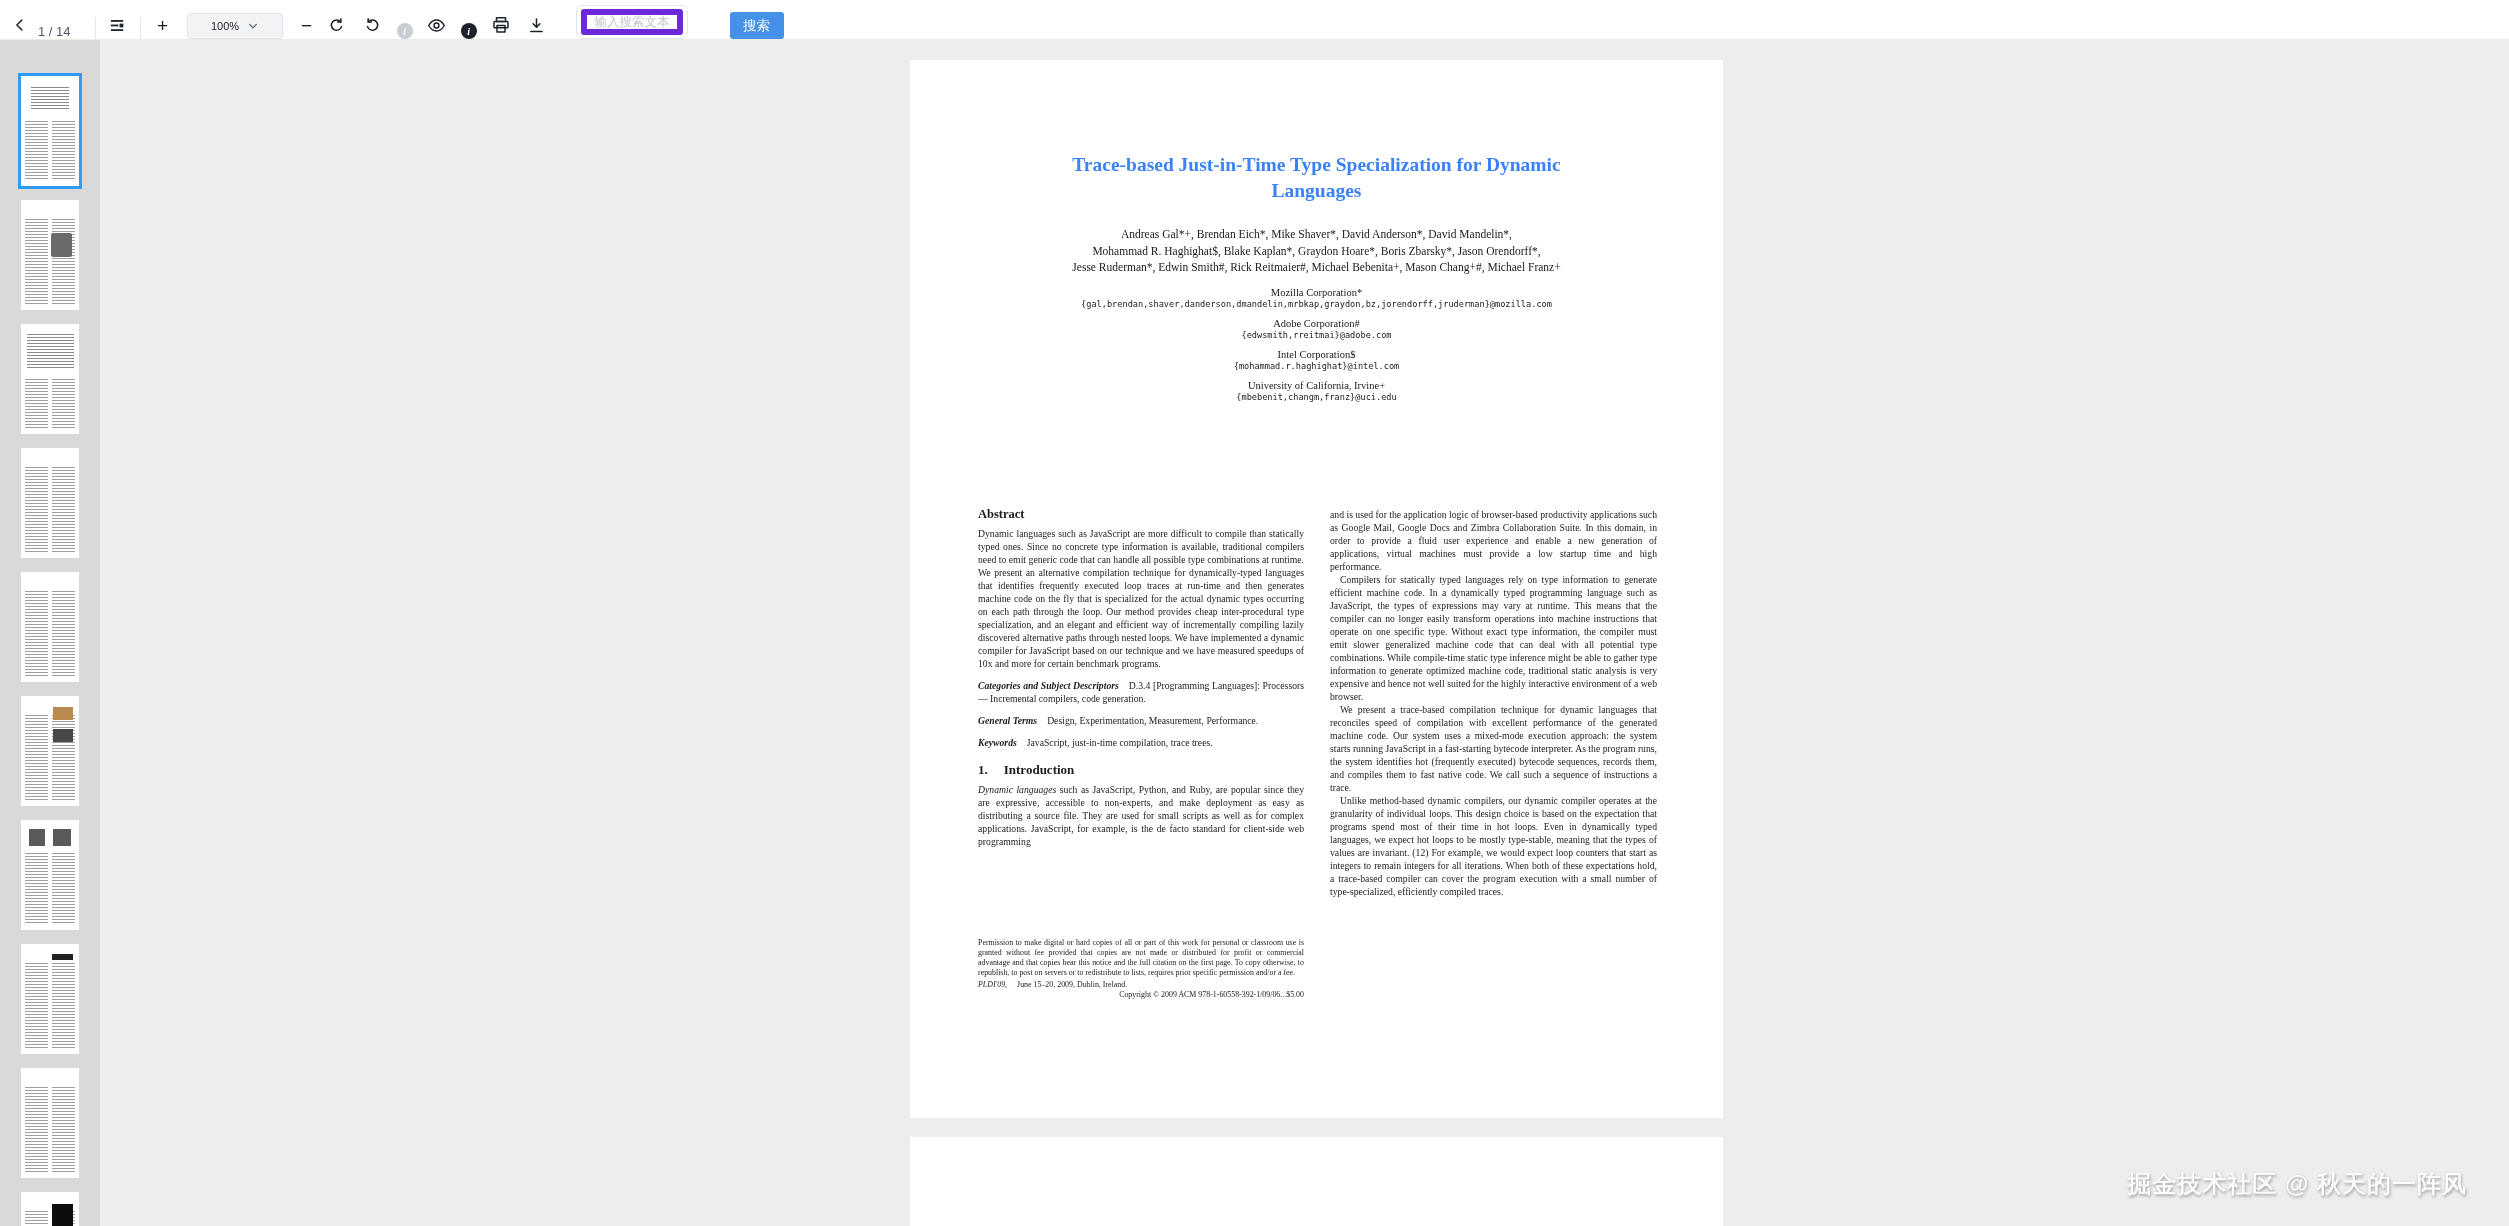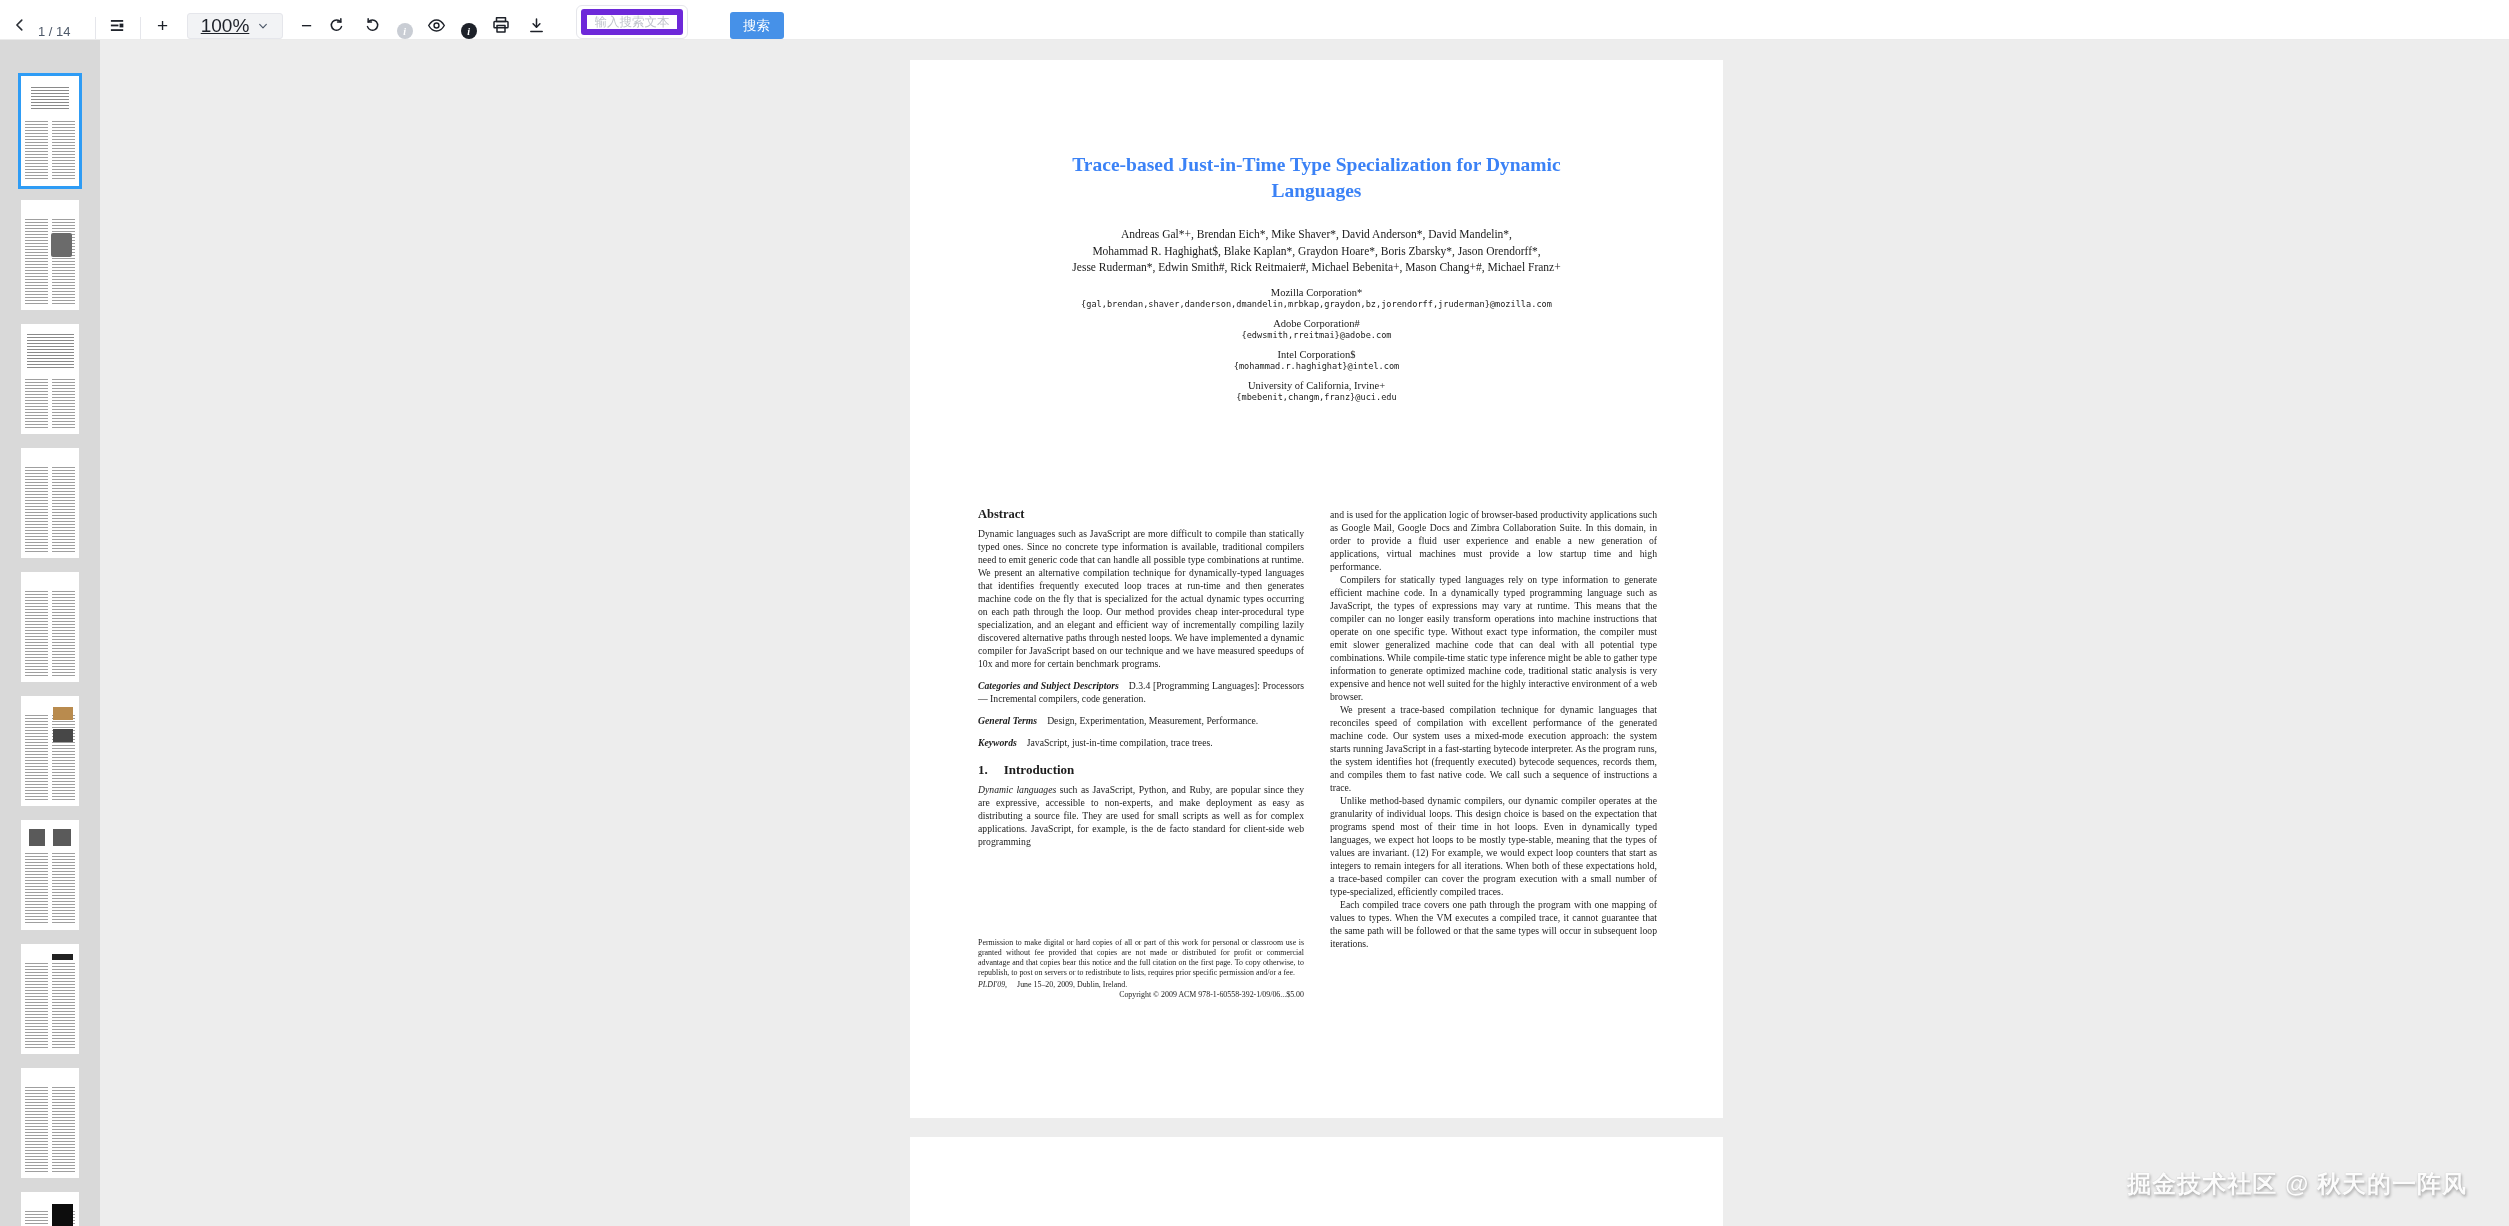--- a/index.html
+++ b/index.html
@@ -17,21 +17,21 @@
     height:28px; min-width:24px; cursor:pointer; background:none; border:none; }
   .tb-btn svg { display:block; }
   .page-indicator { font-size:13px; color:#4e5969; margin:0 14px 0 6px; white-space:nowrap; }
   .tb-sep { width:1px; height:22px; background:#e5e6eb; margin:0 10px; }
   .glyph-btn { font-size:19px; color:#1d2129; font-weight:400; line-height:1; padding:0 6px; }
   .zoom-select {
     display:flex; align-items:center; justify-content:center; gap:9px;
     width:96px; height:26px; background:#f2f3f5; border:1px solid #e5e6eb;
     border-radius:3px; margin:0 12px; cursor:pointer;
   }
-  .zoom-select .zoom-val { font-size:19px; color:#1d2129;text-decoration:underline; }
+  .zoom-select .zoom-val { font-size:11px; color:#1d2129; }
   .icon-btn { margin:0 6px; }
   .info-dot {
     width:16px; height:16px; border-radius:50%; display:flex; align-items:center;
     justify-content:center; color:#fff; font-size:10px; font-weight:bold;
     font-family:"Liberation Serif", serif; font-style:italic; margin:0 6px;
   }
   .info-dot.disabled { background:#c9cdd4; cursor:default; }
   .info-dot.dark { background:#1d2129; cursor:pointer; }
   .search-wrap {
     margin-left:21px; width:112px; height:34px; border:1px solid #e5e6eb;
@@ -305,21 +305,20 @@
         <p>
           <span class="lead-italic">Dynamic languages</span><span> such as JavaScript, Python, and Ruby, are popular since they are expressive, accessible to non-experts, and make deployment as easy as distributing a source file. They are used for small scripts as well as for complex applications. JavaScript, for example, is the de facto standard for client-side web programming</span>
         </p>
       </section>
 
       <section class="col col-right">
         <p>and is used for the application logic of browser-based productivity applications such as Google Mail, Google Docs and Zimbra Collaboration Suite. In this domain, in order to provide a fluid user experience and enable a new generation of applications, virtual machines must provide a low startup time and high performance.</p>
         <p>Compilers for statically typed languages rely on type information to generate efficient machine code. In a dynamically typed programming language such as JavaScript, the types of expressions may vary at runtime. This means that the compiler can no longer easily transform operations into machine instructions that operate on one specific type. Without exact type information, the compiler must emit slower generalized machine code that can deal with all potential type combinations. While compile-time static type inference might be able to gather type information to generate optimized machine code, traditional static analysis is very expensive and hence not well suited for the highly interactive environment of a web browser.</p>
         <p>We present a trace-based compilation technique for dynamic languages that reconciles speed of compilation with excellent performance of the generated machine code. Our system uses a mixed-mode execution approach: the system starts running JavaScript in a fast-starting bytecode interpreter. As the program runs, the system identifies hot (frequently executed) bytecode sequences, records them, and compiles them to fast native code. We call such a sequence of instructions a trace.</p>
         <p>Unlike method-based dynamic compilers, our dynamic compiler operates at the granularity of individual loops. This design choice is based on the expectation that programs spend most of their time in hot loops. Even in dynamically typed languages, we expect hot loops to be mostly type-stable, meaning that the types of values are invariant. (12) For example, we would expect loop counters that start as integers to remain integers for all iterations. When both of these expectations hold, a trace-based compiler can cover the program execution with a small number of type-specialized, efficiently compiled traces.</p>
-        <p>Each compiled trace covers one path through the program with one mapping of values to types. When the VM executes a compiled trace, it cannot guarantee that the same path will be followed or that the same types will occur in subsequent loop iterations.</p>
       </section>
 
       <section class="footnote">
         <p>Permission to make digital or hard copies of all or part of this work for personal or classroom use is granted without fee provided that copies are not made or distributed for profit or commercial advantage and that copies bear this notice and the full citation on the first page. To copy otherwise, to republish, to post on servers or to redistribute to lists, requires prior specific permission and/or a fee.</p>
         <p class="venue">
           <span class="venue-lead">PLDI'09,</span><span class="venue-rest">June 15–20, 2009, Dublin, Ireland.</span>
         </p>
         <p class="copyright">Copyright © 2009 ACM 978-1-60558-392-1/09/06...$5.00</p>
       </section>
     </div>

